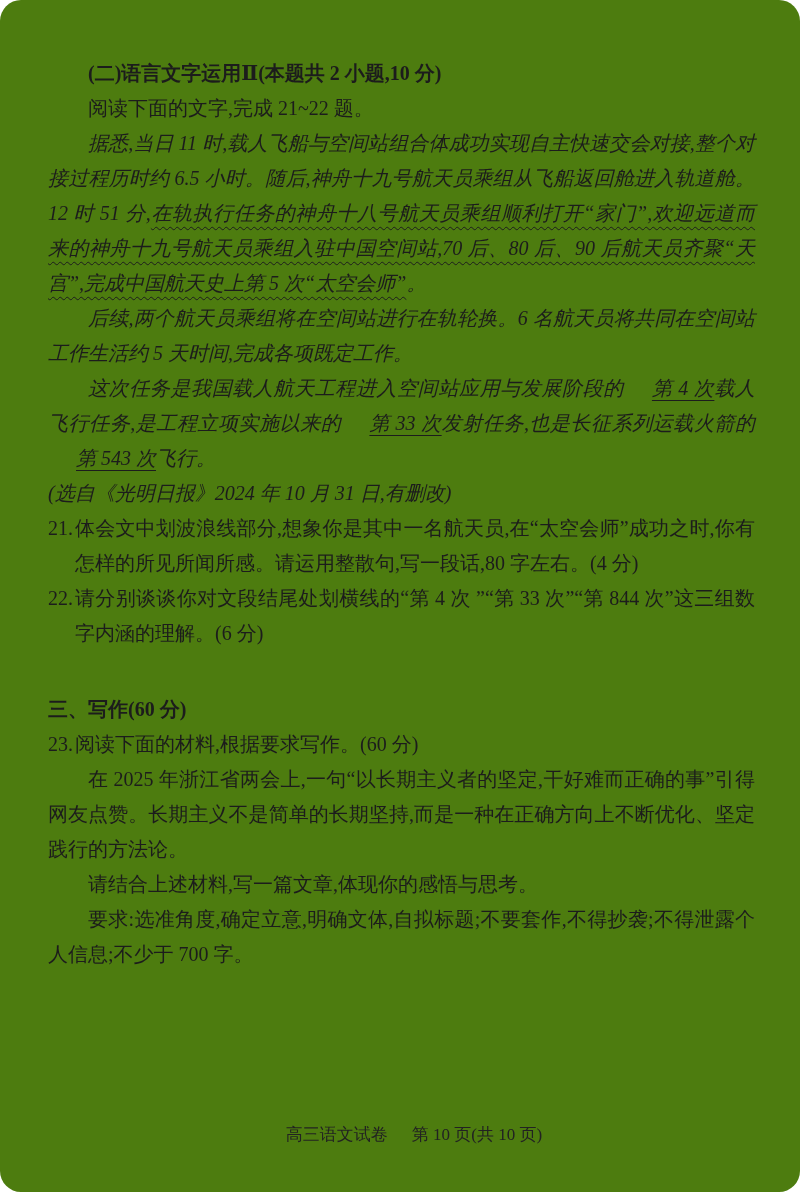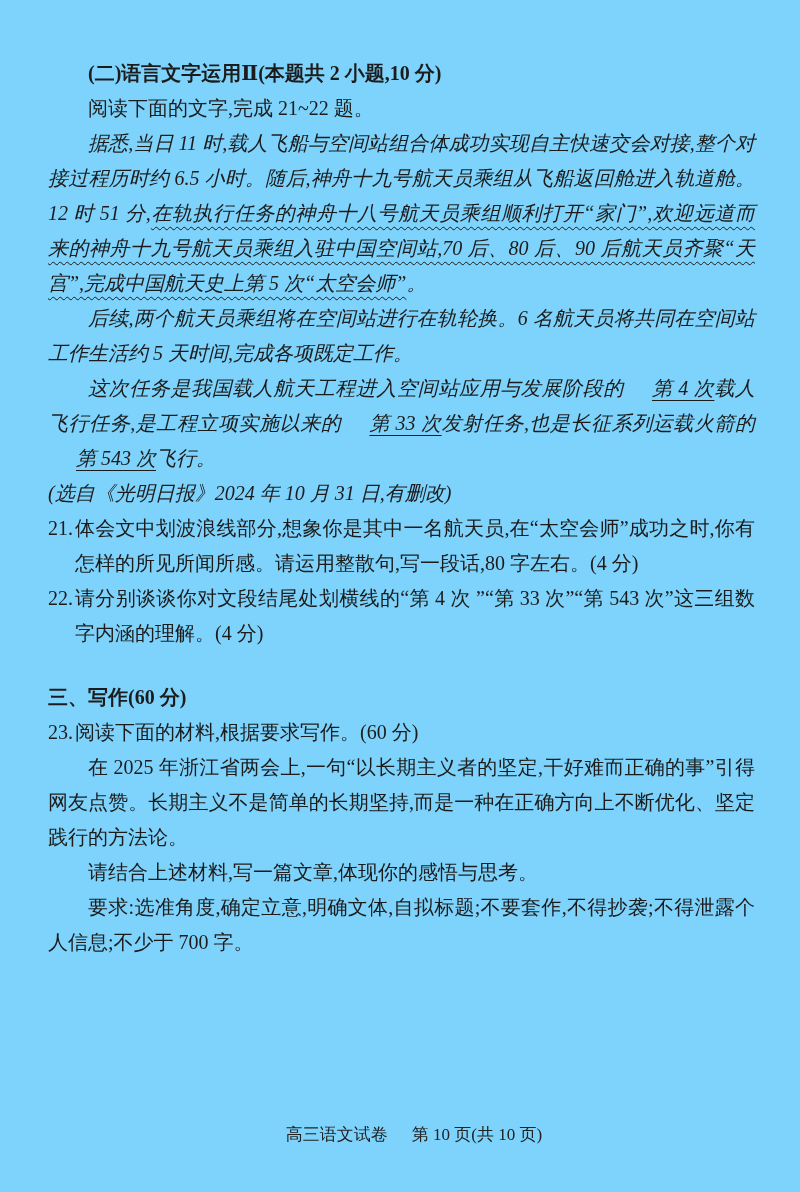--- a/index.html
+++ b/index.html
@@ -13,21 +13,22 @@
     overflow: hidden;
     font-family: "Liberation Serif", "DejaVu Serif", serif;
     color: #1c1c1c;
   }
   .page {
     position: relative;
     box-sizing: border-box;
     width: 800px;
     height: 1192px;
     padding: 56px 45px 0 48px;
-    background: #7dd3fc;
+    background: #4d7c0f;
+    border-radius: 21px;
   }
   .txt {
     font-size: 20px;
     line-height: 35px;
     text-align: justify;
   }
   p { margin: 0; }
   .indent { text-indent: 2em; }
   .kai { font-style: italic; }        
   .bold { font-weight: bold; font-style: normal; }
@@ -41,21 +42,21 @@
     text-decoration-line: underline;
     text-decoration-style: solid;
     text-decoration-thickness: 1px;
     text-underline-offset: 5px;
     padding-left: 28px;
   }
   .source { }
   .q { display: flex; }
   .qnum { flex: 0 0 27px; }
   .qtext { flex: 1 1 auto; text-align: justify; }
-  .sec3-gap { margin-top: 29px; }
+  .sec3-gap { margin-top: 41px; }
   .footer {
     position: absolute;
     top: 1122px;
     left: 14px;
     width: 800px;
     display: flex;
     justify-content: center;
     gap: 24px;
     font-size: 17px;
     line-height: 26px;
@@ -80,21 +81,21 @@
 
   <p class="txt kai source">(选自《光明日报》2024 年 10 月 31 日,有删改)</p>
 
   <div class="txt q">
     <span class="qnum">21.</span>
     <div class="qtext">体会文中划波浪线部分,想象你是其中一名航天员,在“太空会师”成功之时,你有怎样的所见所闻所感。请运用整散句,写一段话,80 字左右。(4 分)</div>
   </div>
 
   <div class="txt q">
     <span class="qnum">22.</span>
-    <div class="qtext">请分别谈谈你对文段结尾处划横线的“第 4 次 ”“第 33 次”“第 543 次”这三组数字内涵的理解。(4 分)</div>
+    <div class="qtext">请分别谈谈你对文段结尾处划横线的“第 4 次 ”“第 33 次”“第 844 次”这三组数字内涵的理解。(6 分)</div>
   </div>
 
   <p class="txt bold sec3-gap">三、写作(60 分)</p>
 
   <div class="txt q">
     <span class="qnum">23.</span>
     <div class="qtext">阅读下面的材料,根据要求写作。(60 分)</div>
   </div>
 
   <p class="txt indent">在 2025 年浙江省两会上,一句“以长期主义者的坚定,干好难而正确的事”引得网友点赞。长期主义不是简单的长期坚持,而是一种在正确方向上不断优化、坚定践行的方法论。</p>

